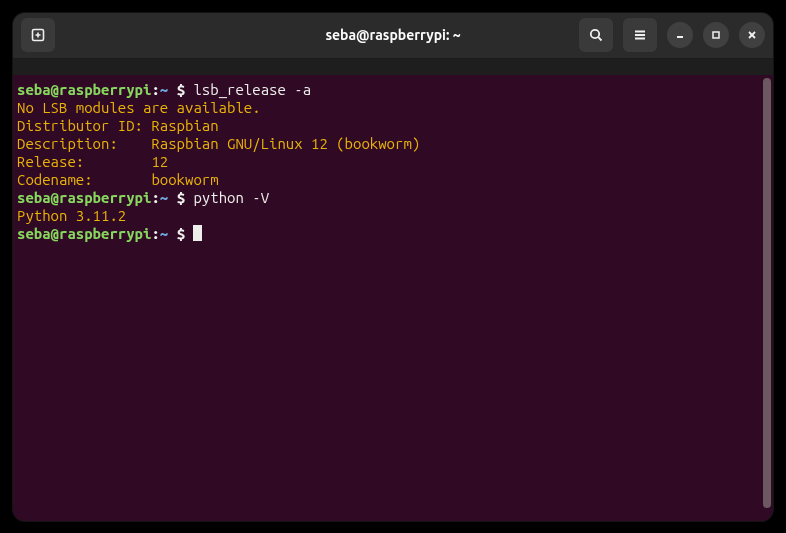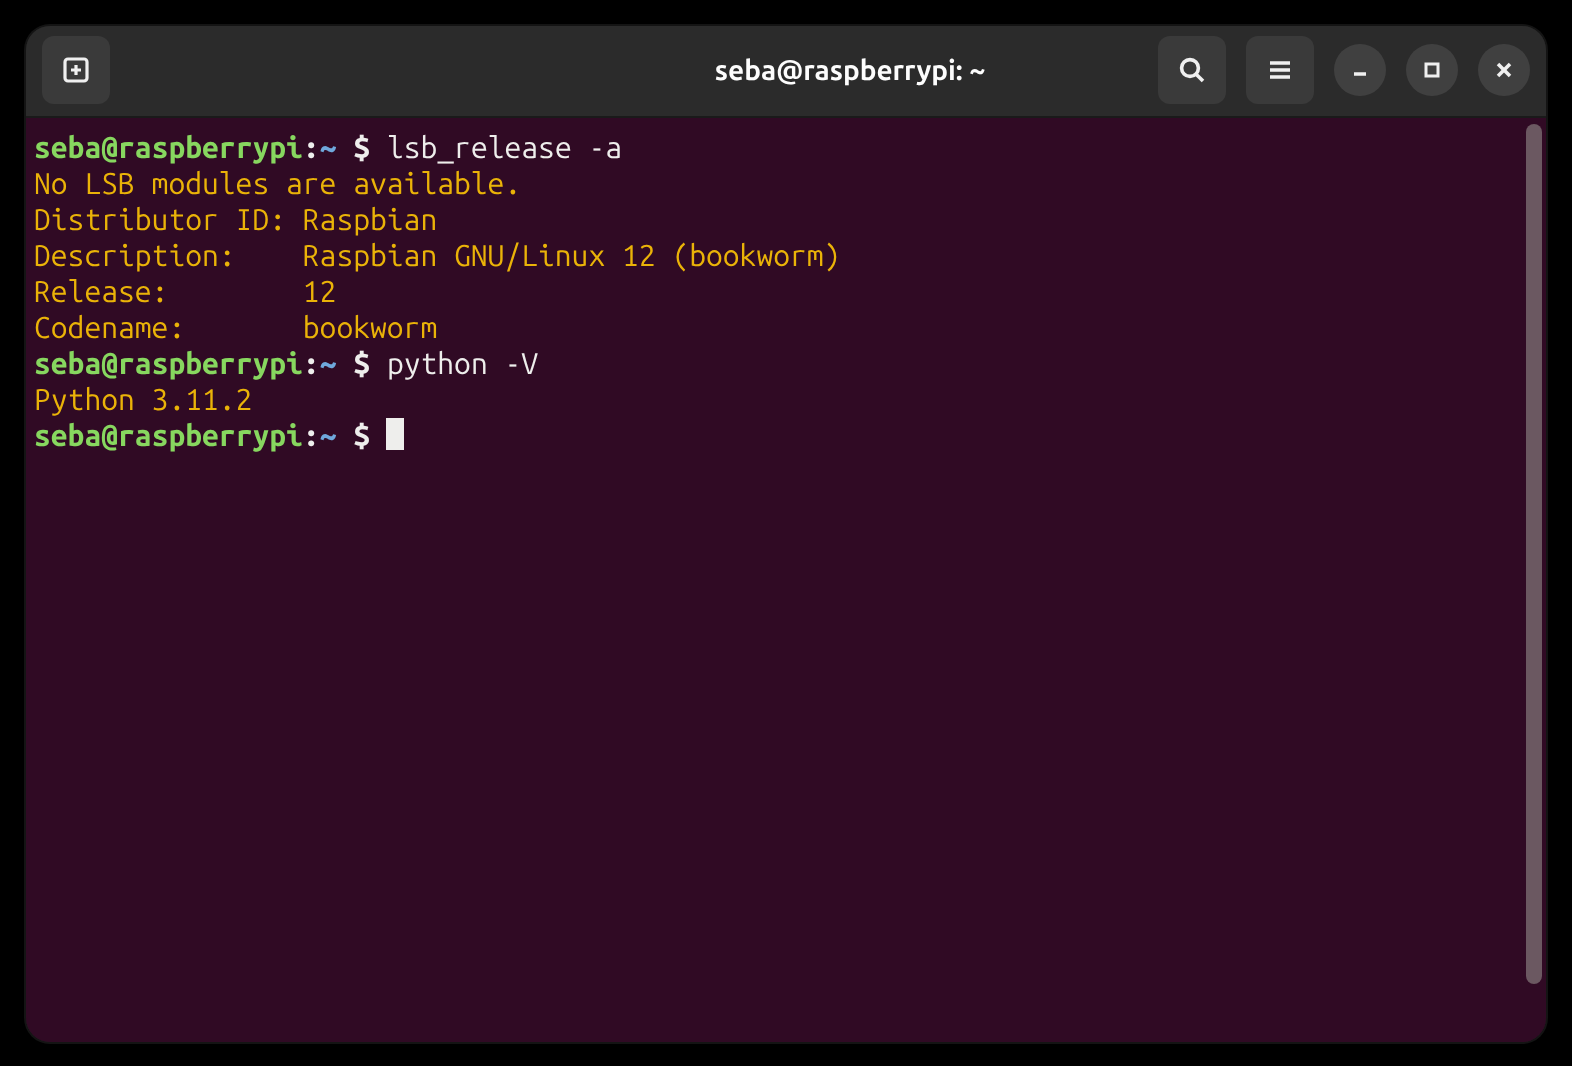--- a/index.html
+++ b/index.html
@@ -40,21 +40,20 @@
       align-items: center;
     }
     .titlebar-center {
       position: absolute;
       left: 50%;
       transform: translateX(-50%);
       color: #fdfdfd;
       font-family: 'Ubuntu', 'Cantarell', sans-serif;
       font-size: 14px;
       font-weight: 600;
-      margin-left: 32px;
     }
     .titlebar-right {
       margin-left: auto;
       display: flex;
       align-items: center;
       gap: 10px;
     }
     .tb-btn {
       width: 34px;
       height: 34px;
@@ -73,20 +72,21 @@
       background: #404040;
     }
     .tb-btn svg {
       display: block;
     }
     .terminal-wrap {
       flex: 1;
       display: flex;
       background: #300a24;
       position: relative;
+      margin-top: 16px;
     }
     .terminal {
       flex: 1;
       padding: 6px 4px 4px 4px;
       color: #eeeeec;
       font-size: 15px;
       line-height: 18px;
       white-space: pre;
       overflow: hidden;
     }

